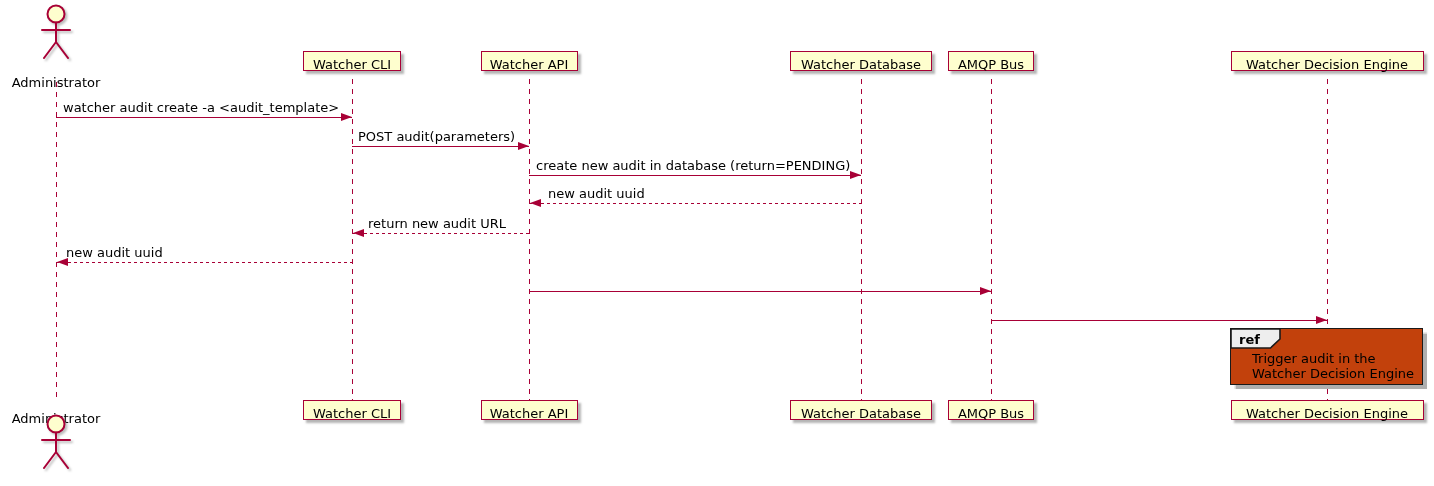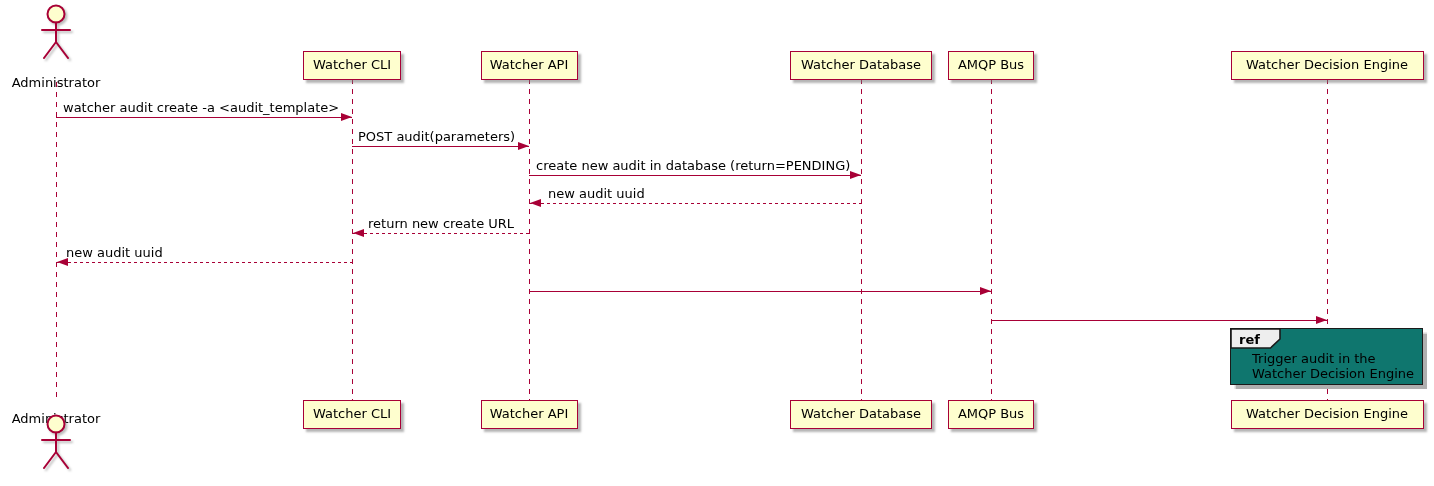--- a/index.html
+++ b/index.html
@@ -11,21 +11,21 @@
   }
   html,body{margin:0;padding:0;background:#ffffff;}
   body{font-family:"DejaVu Sans","Liberation Sans",sans-serif;color:var(--text);}
   #canvas{position:relative;width:1434px;height:486px;background:#ffffff;overflow:hidden;}
 
   .lifeline{
     position:absolute;width:1px;z-index:1;
     background:repeating-linear-gradient(to bottom,var(--stroke) 0 5px,transparent 5px 10px);
   }
   .pbox{
-    position:absolute;box-sizing:border-box;height:29px;z-index:2;
+    position:absolute;box-sizing:border-box;height:20px;z-index:2;
     background:var(--fill);border:1.5px solid var(--stroke);
     box-shadow:3px 3px 2px rgba(120,120,120,.55);
     font-size:13px;line-height:25px;text-align:center;white-space:nowrap;
   }
   .actor-label{
     position:absolute;z-index:2;font-size:13px;white-space:nowrap;
     transform:translateX(-50%);
     margin-top:12px;
   }
   .actor-figure{position:absolute;z-index:2;filter:drop-shadow(2.5px 2.5px 1px rgba(120,120,120,.5));}
@@ -34,21 +34,21 @@
 
   .msg-label{position:absolute;z-index:2;font-size:13px;white-space:nowrap;}
   .msg-line{position:absolute;z-index:2;height:1.2px;}
   .msg-line.solid{background:var(--stroke);}
   .msg-line.dashed{background:repeating-linear-gradient(to right,var(--stroke) 0 3px,transparent 3px 6px);}
   .arrowhead{position:absolute;z-index:2;width:0;height:0;border-top:4.5px solid transparent;border-bottom:4.5px solid transparent;}
   .arrowhead.right{border-left:11px solid var(--stroke);}
   .arrowhead.left{border-right:11px solid var(--stroke);}
 
   .ref{
-    position:absolute;box-sizing:border-box;z-index:3;background:#0f766e;
+    position:absolute;box-sizing:border-box;z-index:3;background:#c2410c;
     border:1.75px solid var(--ref-border);
     box-shadow:3.5px 3.5px 1px rgba(110,110,110,.55);
   }
   .ref-tab{position:absolute;top:-1px;left:-1px;}
   .ref-tab polygon{fill:var(--ref-tab);stroke:var(--ref-border);stroke-width:1.6;}
   .ref-tab text{font-size:13px;font-weight:bold;fill:#000;font-family:"DejaVu Sans","Liberation Sans",sans-serif;}
   .ref-line{font-size:13px;line-height:15px;margin-left:21px;white-space:nowrap;}
   .ref-line.first{margin-top:22px;}
 </style>
 </head>
@@ -100,21 +100,21 @@
     <div class="arrowhead right" style="top: 113px; left: 341px;"></div>
     <div class="msg-label" style="left: 358px; top: 129px;">POST audit(parameters)</div>
     <div class="msg-line solid" style="left: 352px; width: 177px; top: 146px;"></div>
     <div class="arrowhead right" style="top: 142px; left: 518px;"></div>
     <div class="msg-label" style="left: 536px; top: 158px;">create new audit in database (return=PENDING)</div>
     <div class="msg-line solid" style="left: 529px; width: 332px; top: 175px;"></div>
     <div class="arrowhead right" style="top: 171px; left: 850px;"></div>
     <div class="msg-label" style="left: 548px; top: 186px;">new audit uuid</div>
     <div class="msg-line dashed" style="left: 529px; width: 332px; top: 203px;"></div>
     <div class="arrowhead left" style="top: 199px; left: 530px;"></div>
-    <div class="msg-label" style="left: 368px; top: 216px;">return new create URL</div>
+    <div class="msg-label" style="left: 368px; top: 216px;">return new audit URL</div>
     <div class="msg-line dashed" style="left: 352px; width: 177px; top: 233px;"></div>
     <div class="arrowhead left" style="top: 229px; left: 353px;"></div>
     <div class="msg-label" style="left: 66px; top: 245px;">new audit uuid</div>
     <div class="msg-line dashed" style="left: 56px; width: 296px; top: 262px;"></div>
     <div class="arrowhead left" style="top: 258px; left: 57px;"></div>
     <div class="msg-line solid" style="left: 529px; width: 462px; top: 291px;"></div>
     <div class="arrowhead right" style="top: 287px; left: 980px;"></div>
     <div class="msg-line solid" style="left: 991px; width: 336px; top: 320px;"></div>
     <div class="arrowhead right" style="top: 316px; left: 1316px;"></div>
   </div>

